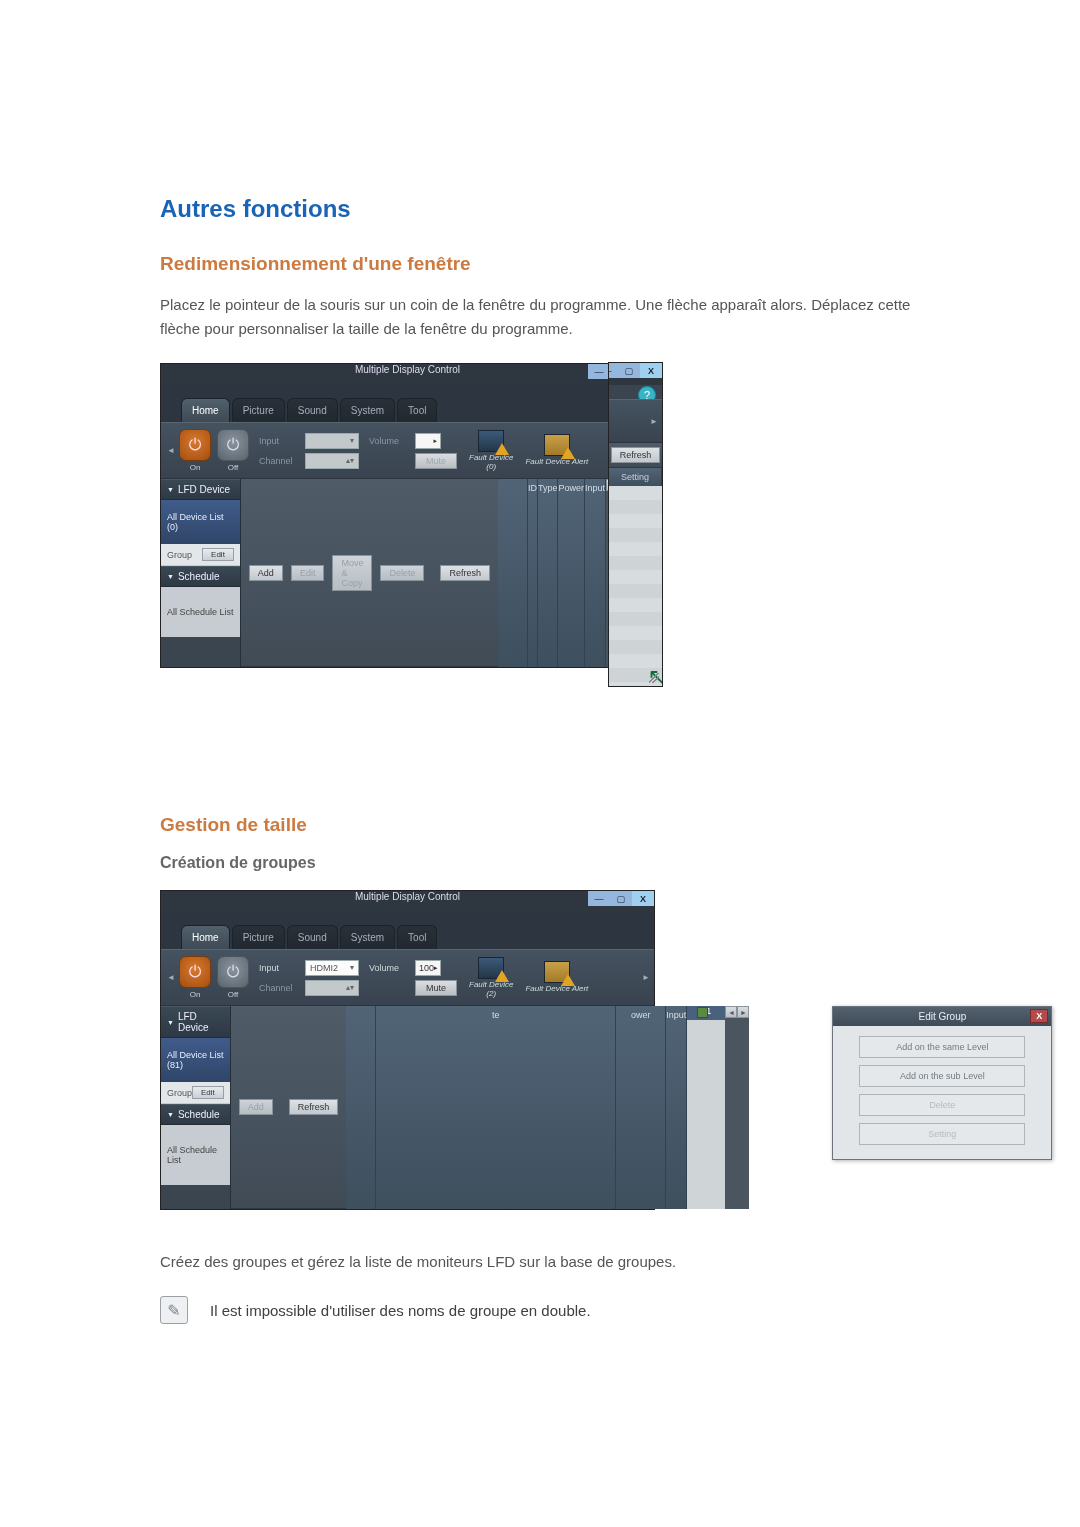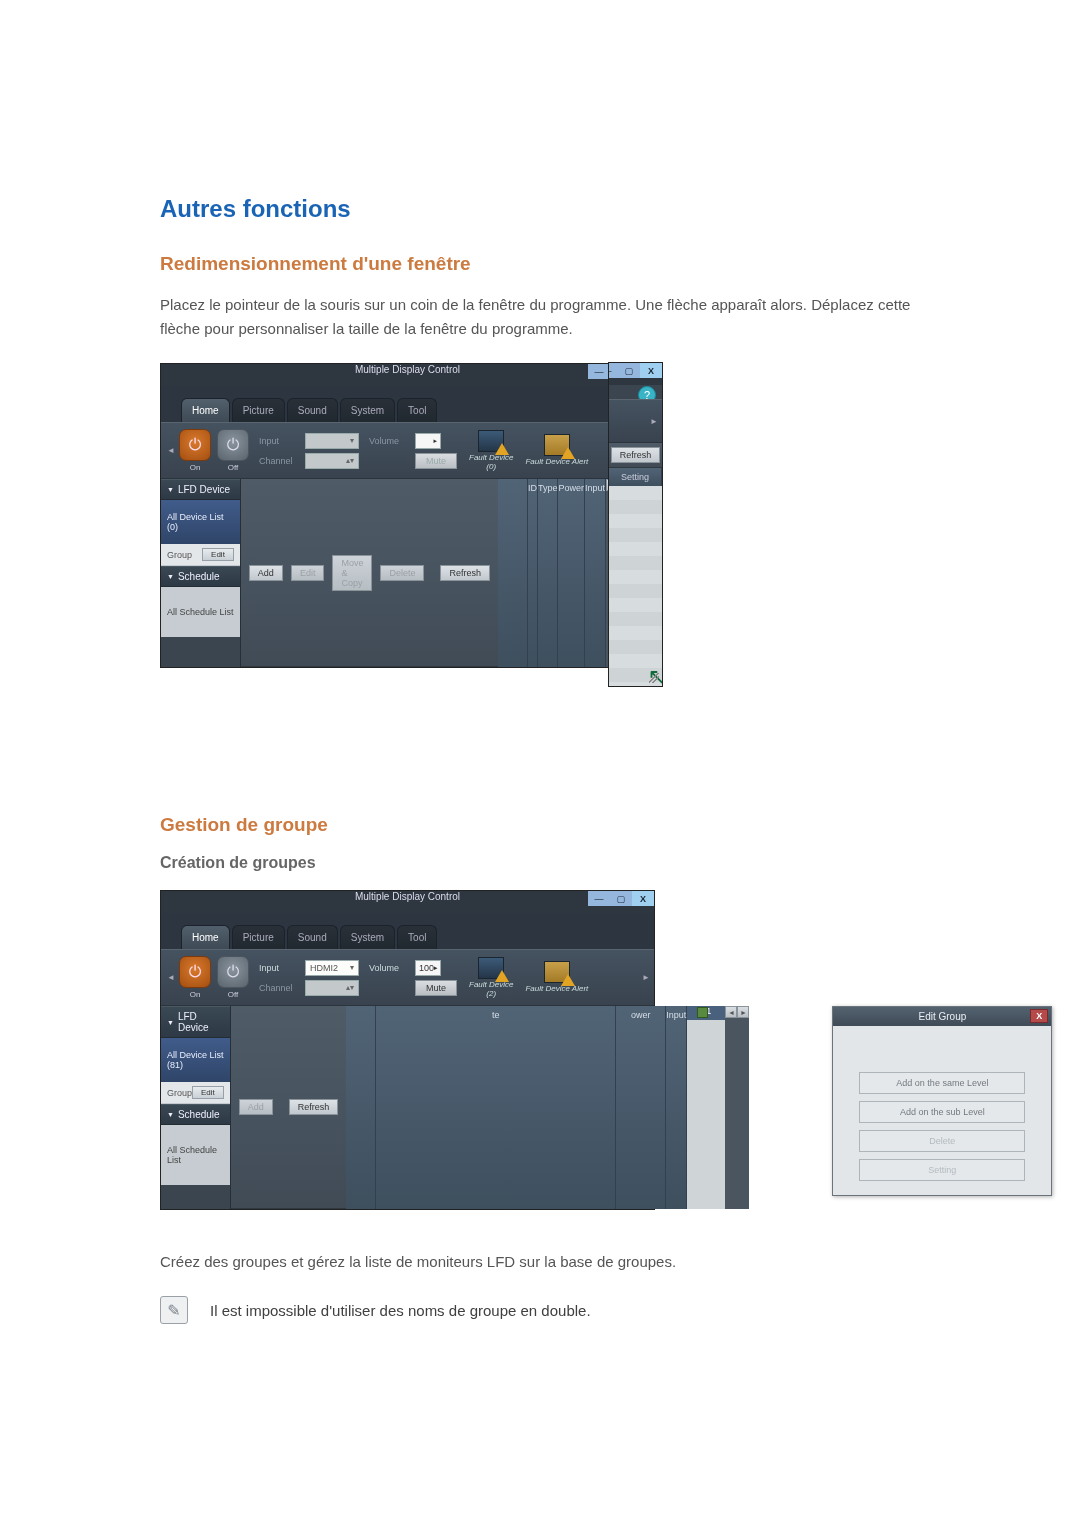--- a/index.html
+++ b/index.html
@@ -194,21 +194,21 @@
     background:#e2e6e8;
     border:1px solid #6b747c;
     box-shadow: 1px 1px 4px rgba(0,0,0,.3);
   }
   .popup-title {
     background: linear-gradient(#546270,#3f4b56);
     color:#e8eef4; font-size:10px; text-align:center; padding:4px 0;
     position:relative;
   }
   .popup-close { position:absolute; right:3px; top:2px; width:18px; height:14px; background:#b44a4a; color:#fff; font-size:9px; font-weight:bold; display:flex; align-items:center; justify-content:center; border:1px solid #7a2a2a;}
-  .popup-body { padding:10px 26px 14px; display:flex; flex-direction:column; gap:7px;margin-top:36px;}
+  .popup-body { padding:10px 26px 14px; display:flex; flex-direction:column; gap:7px;}
   .popup-btn { background:#e4e8ea; border:1px solid #adb5bb; font-size:9px; padding:5px 0; color:#737a80; text-align:center;}
   .popup-btn.dis { color:#b4bbc0;}
   .right-stripe {
     background:#cfd4d6; width:38px; display:flex; flex-direction:column;
   }
   .content-col-wrap { display:flex; flex:1; }
   
   .fig1-wrap { position:relative; width:500px; height:375px;}
   .fig1-back { position:absolute; left:0; top:0;}
   .fig1-front {
@@ -405,21 +405,21 @@
         </div>
       <div class="front-grid"></div>
       <span class="resize-arrow">↖</span>
       <span class="resize-guides"></span>
     </div>
   </div>
 </div>
 
 <div class="sect-gap"></div>
 
-<div class="h2">Gestion de groupe</div>
+<div class="h2">Gestion de taille</div>
 <div class="h3">Création de groupes</div>
 
 <div class="figure">
   <div class="app-window">
     <div class="titlebar">
       <span>Multiple Display Control</span>
       <span class="win-ctrls">
         <span class="wc min">—</span>
         <span class="wc max">▢</span>
         <span class="wc close">X</span>

